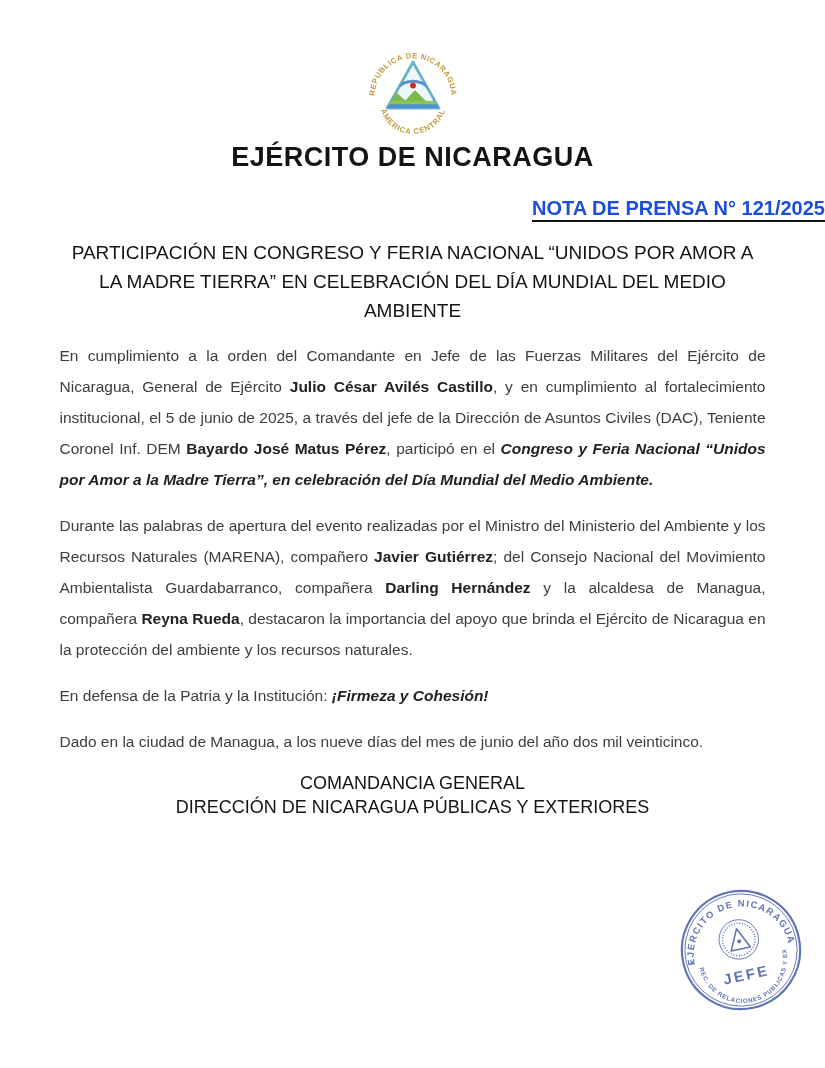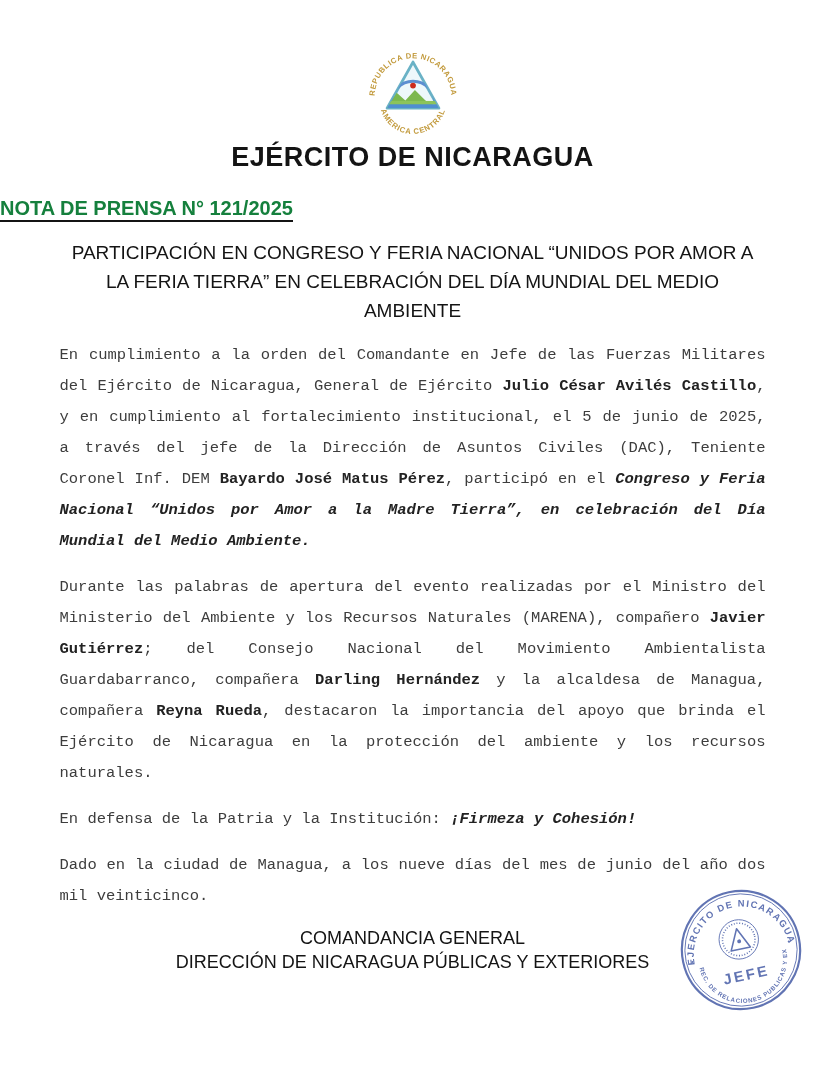--- a/index.html
+++ b/index.html
@@ -7,29 +7,29 @@
     width:825px;height:1068px;background:#ffffff;position:relative;
     margin:0 auto;box-sizing:border-box;overflow:hidden;
     font-family:"Liberation Sans",sans-serif;color:#3d3d3d;
   }
   .logo{display:block;margin:42px auto 0;width:98px;height:92px;}
   .doc-title{
     text-align:center;font-size:27px;font-weight:bold;color:#141414;
     margin:8px 0 0;letter-spacing:.5px;line-height:31px;
   }
   .doc-subtitle{
-    text-align:left;font-size:20px;font-weight:bold;color:#15803d;
+    text-align:right;font-size:20px;font-weight:bold;color:#1d4ed8;
     margin:24px 0 0;line-height:23px;
   }
   .doc-subtitle .ul{border-bottom:2px solid #141414;padding-bottom:1px;}
   .headline{
     width:720px;margin:18px auto 0;text-align:center;
     font-size:19px;font-weight:normal;color:#141414;line-height:29px;
   }
-  .body-block{width:706px;margin:15px auto 0;font-family:Liberation Mono, monospace;}
+  .body-block{width:706px;margin:15px auto 0;}
   .para{
     font-size:15.5px;line-height:31px;text-align:justify;
     color:#3d3d3d;margin:0 0 15px 0;
   }
   .para .b{font-weight:bold;color:#222222;}
   .para .i{font-style:italic;}
   .signature{
     text-align:center;font-weight:normal;color:#141414;
     font-size:18px;line-height:23.5px;margin-top:4px;
   }
@@ -66,21 +66,21 @@
   </svg>
 
   <h1 class="doc-title">EJÉRCITO DE NICARAGUA</h1>
 
   <div class="doc-subtitle">
     <span class="ul">NOTA DE PRENSA N° 121/2025</span>
   </div>
 
   <div class="headline">
     <span>PARTICIPACIÓN EN CONGRESO Y FERIA NACIONAL “UNIDOS POR AMOR A</span><br>
-    <span>LA FERIA TIERRA” EN CELEBRACIÓN DEL DÍA MUNDIAL DEL MEDIO</span><br>
+    <span>LA MADRE TIERRA” EN CELEBRACIÓN DEL DÍA MUNDIAL DEL MEDIO</span><br>
     <span>AMBIENTE</span>
   </div>
 
   <div class="body-block">
       <p class="para"><span>En cumplimiento a la orden del Comandante en Jefe de las Fuerzas Militares del Ejército de Nicaragua, General de Ejército </span><span class="b">Julio César Avilés Castillo</span><span>, y en cumplimiento al fortalecimiento institucional, el 5 de junio de 2025, a través del jefe de la Dirección de Asuntos Civiles (DAC), Teniente Coronel Inf. DEM </span><span class="b">Bayardo José Matus Pérez</span><span>, participó en el </span><span class="b i">Congreso y Feria Nacional “Unidos por Amor a la Madre Tierra”, en celebración del Día Mundial del Medio Ambiente.</span></p>
       <p class="para"><span>Durante las palabras de apertura del evento realizadas por el Ministro del Ministerio del Ambiente y los Recursos Naturales (MARENA), compañero </span><span class="b">Javier Gutiérrez</span><span>; del Consejo Nacional del Movimiento Ambientalista Guardabarranco, compañera </span><span class="b">Darling Hernández</span><span> y la alcaldesa de Managua, compañera </span><span class="b">Reyna Rueda</span><span>, destacaron la importancia del apoyo que brinda el Ejército de Nicaragua en la protección del ambiente y los recursos naturales.</span></p>
       <p class="para"><span>En defensa de la Patria y la Institución: </span><span class="b i">¡Firmeza y Cohesión!</span></p>
       <p class="para"><span>Dado en la ciudad de Managua, a los nueve días del mes de junio del año dos mil veinticinco.</span></p>
     </div>
 

